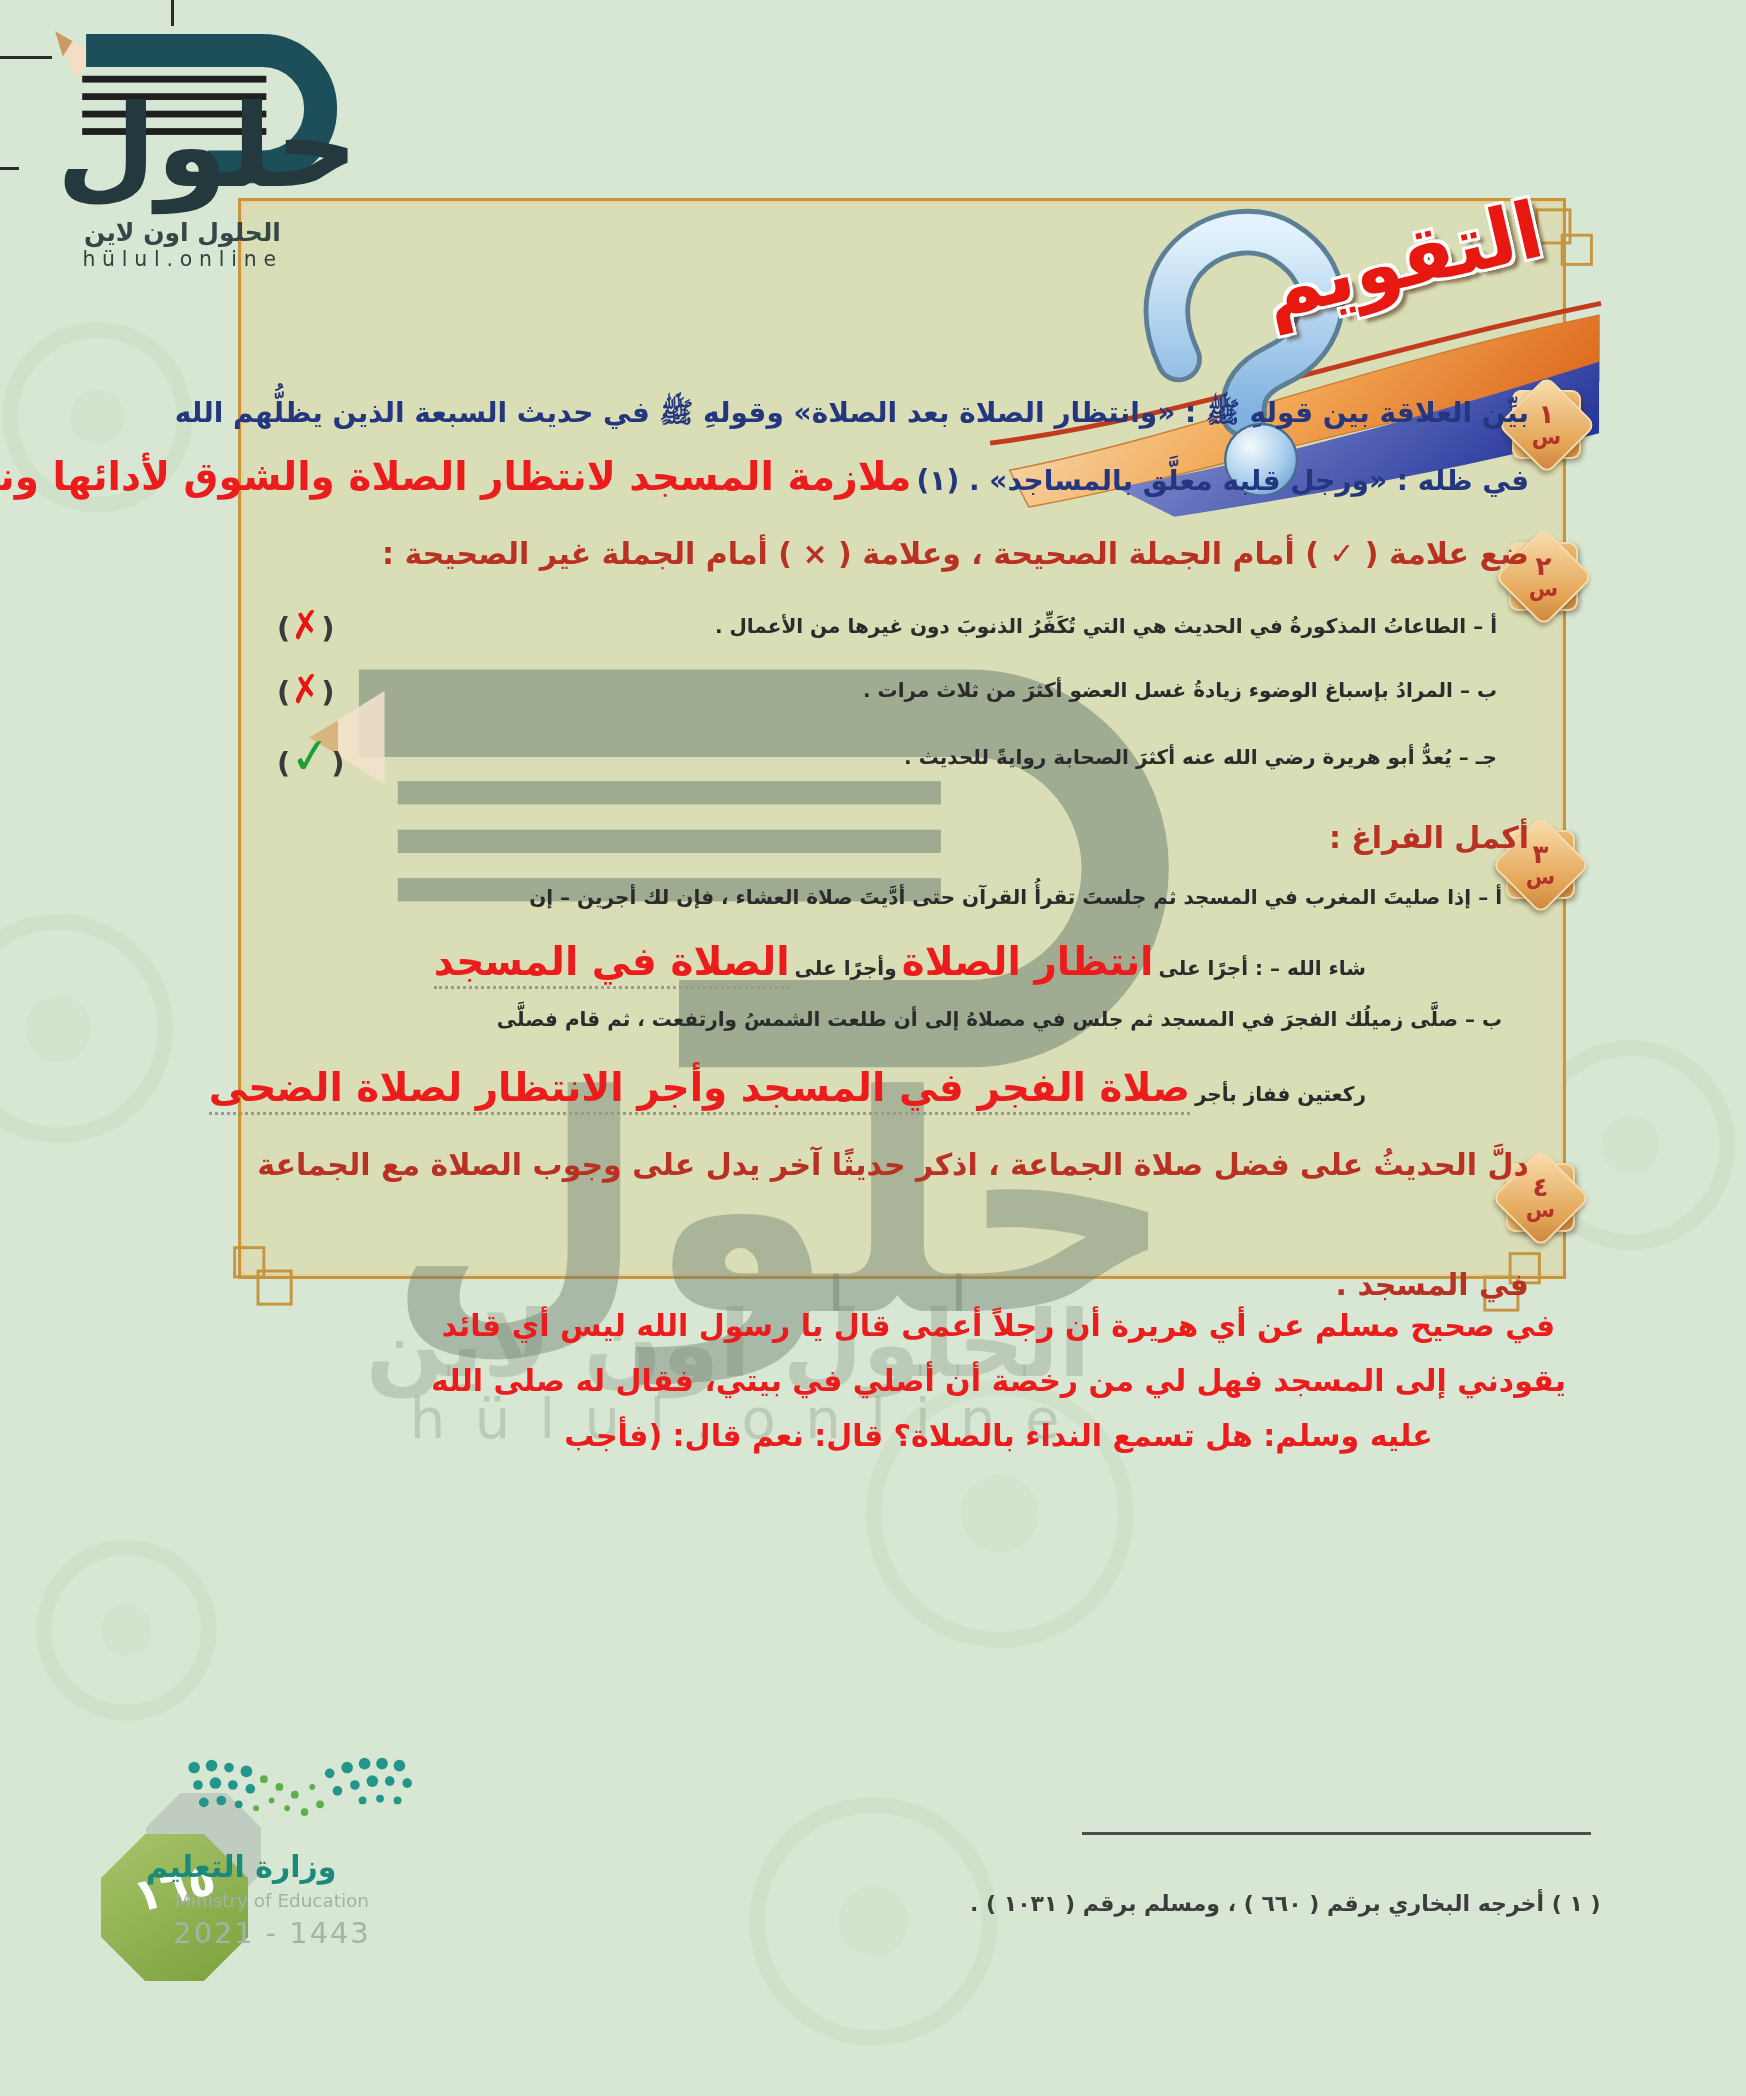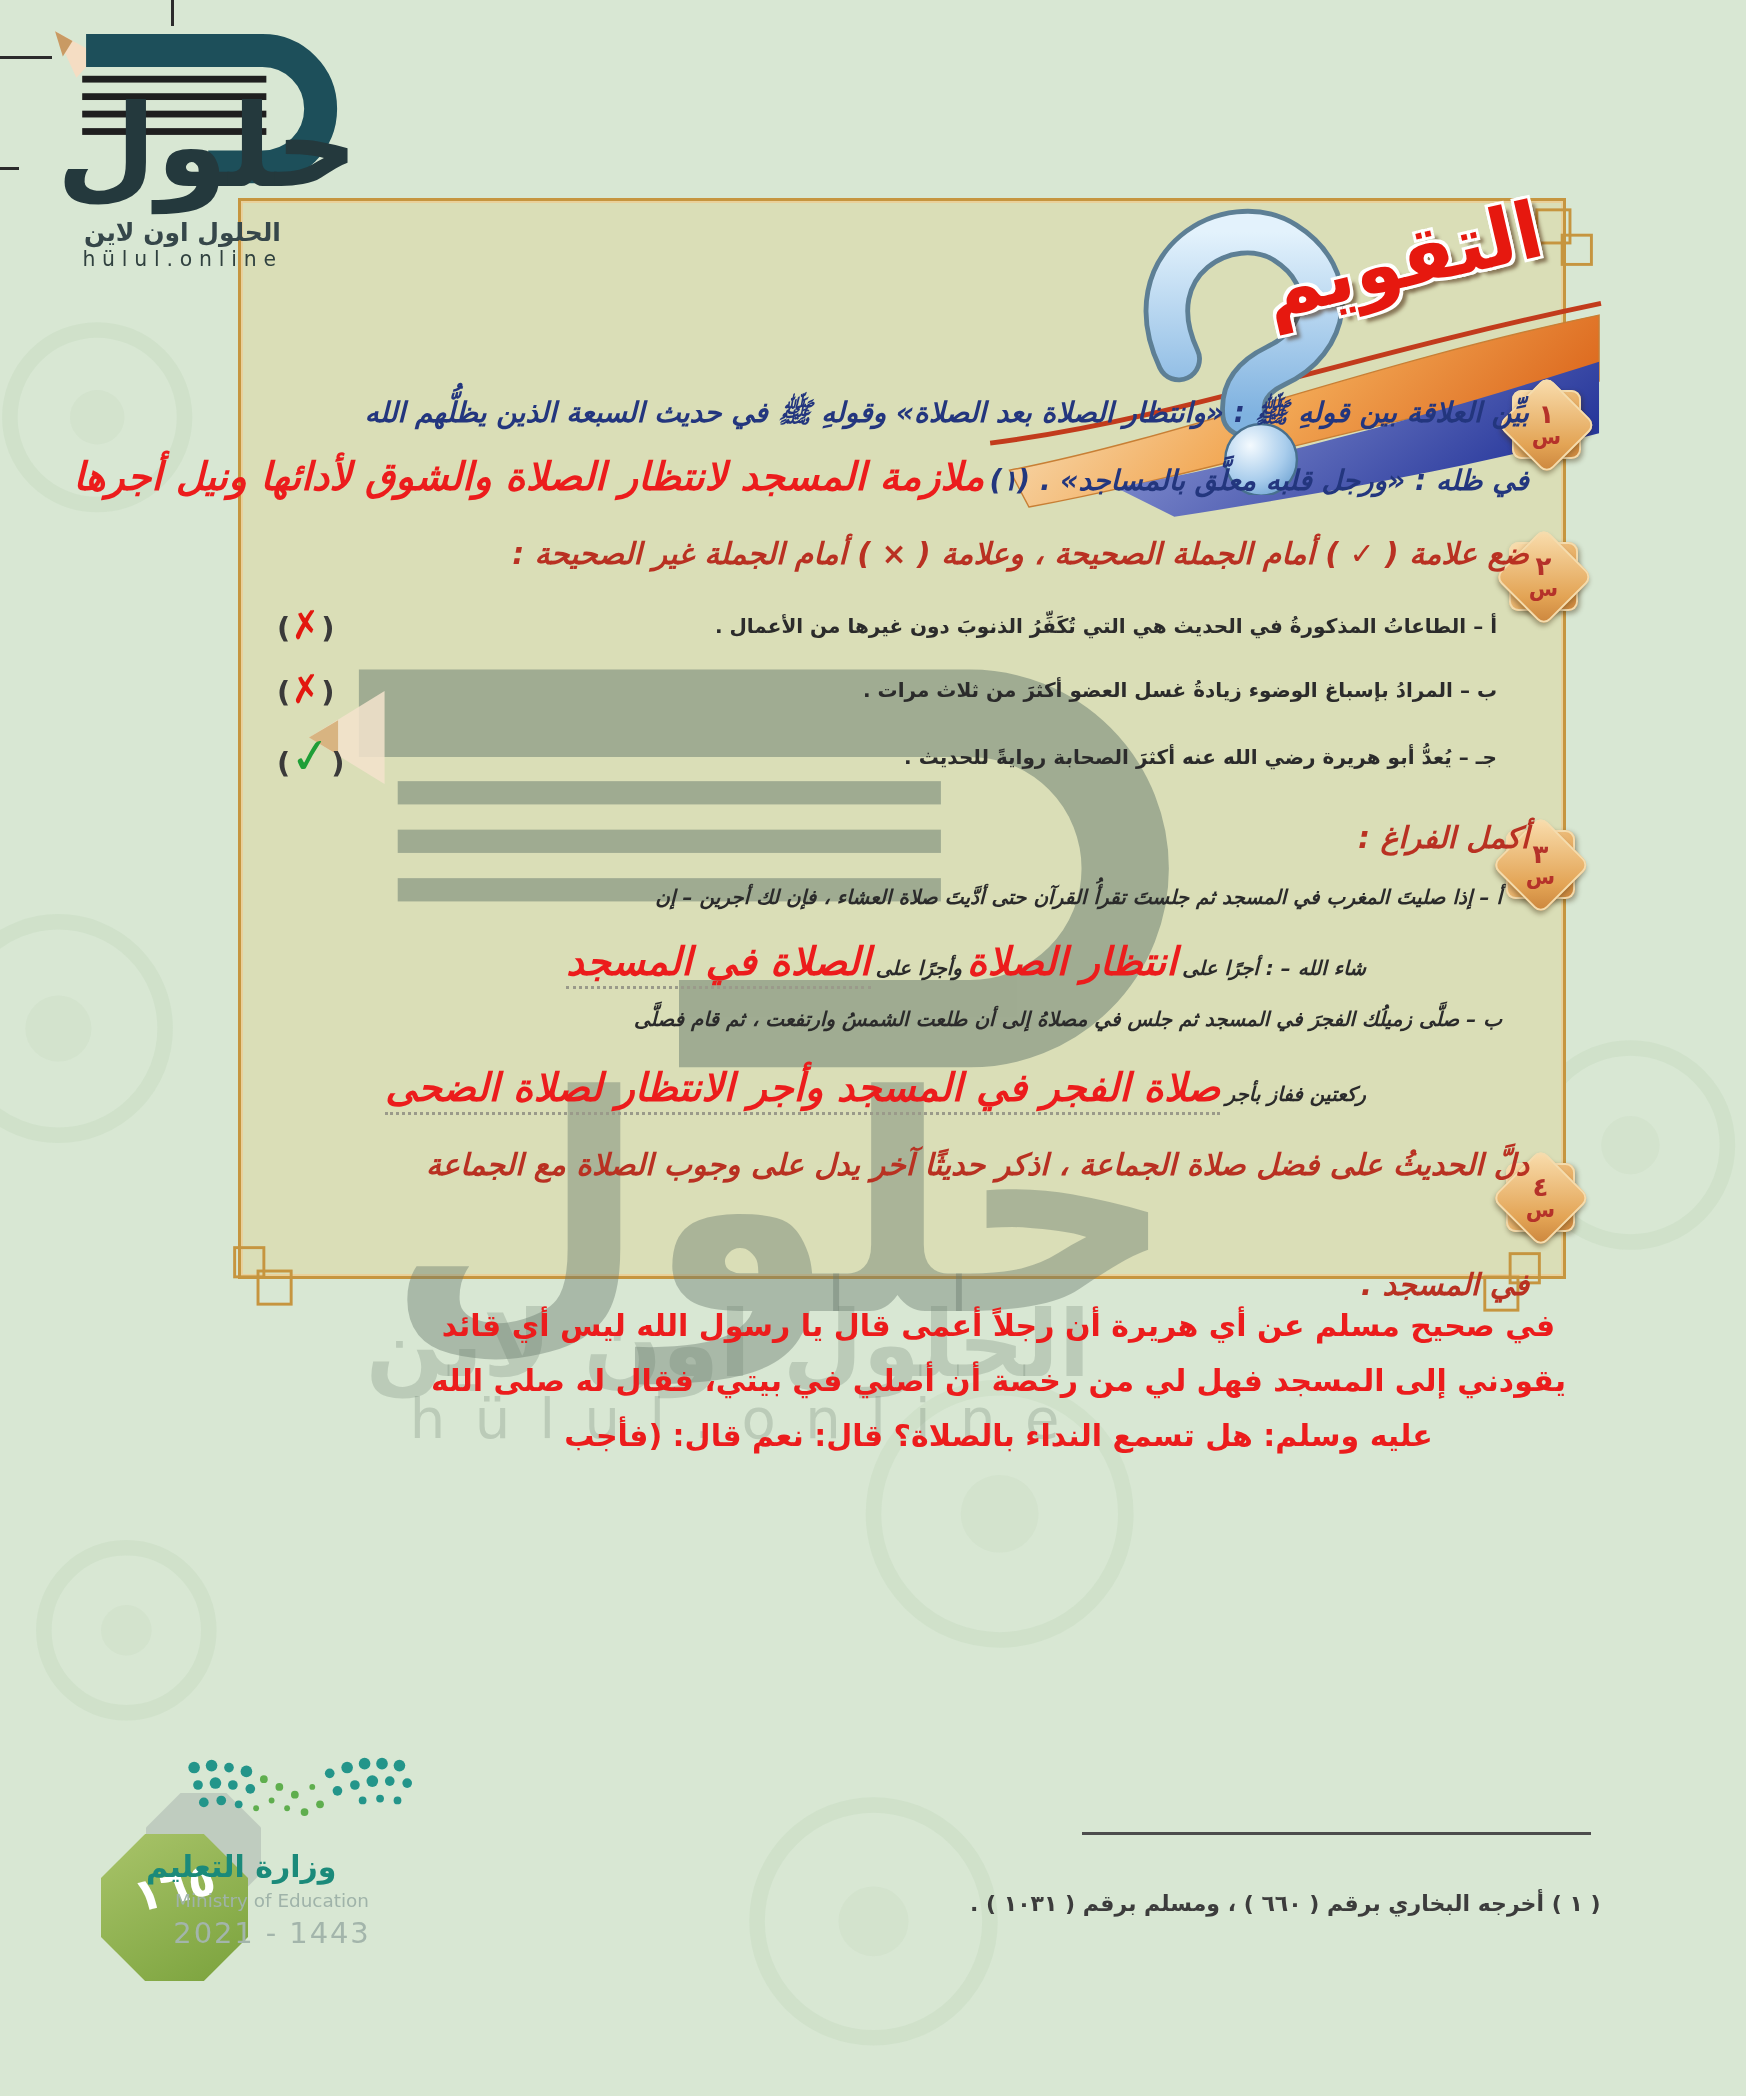--- a/index.html
+++ b/index.html
@@ -44,21 +44,21 @@
 
   
   .star{position:absolute;width:89px;height:89px;z-index:4;}
   .star::before,.star::after{content:"";position:absolute;inset:9.7px;border-radius:9.7px;
      background:linear-gradient(135deg,#fae0b2,#e3a455 70%,#c9823a);
      box-shadow:1.9px 2.9px 4.9px rgba(60,40,10,.4), inset 0 0 0 1.9px #f4dcae;}
   .star::after{transform:rotate(45deg);}
   .star .inner{position:absolute;inset:0;z-index:1;display:flex;flex-direction:column;
      align-items:center;justify-content:center;font-weight:bold;color:#b5322a;line-height:.95;}
   .star .n{font-size:26px;} .star .s{font-size:21.3px;}
-  .line{position:absolute;white-space:nowrap;direction:rtl;z-index:5;font-style:italic;}
+  .line{position:absolute;white-space:nowrap;direction:rtl;z-index:5;}
   .navy{color:#23367e;font-weight:bold;font-size:28px;}
   .redq{color:#b93122;font-weight:bold;font-size:30px;}
   .blacktxt{color:#2b2b2b;font-weight:bold;font-size:20px;}
   .ans{color:#ec1c1c;font-weight:bold;font-size:39px;}
   .ans-dot{border-bottom:3.9px dotted #9a9a8a;padding-bottom:1.9px;}
   .q2item{position:absolute;left:277px;right:286px;display:flex;direction:rtl;
      justify-content:space-between;align-items:center;z-index:5;}
   .markwrap{font-size:29px;color:#3a3a3a;font-weight:bold;white-space:nowrap;}
   .mark-x{color:#e3170f;font-size:37px;font-weight:bold;display:inline-block;transform:rotate(-8deg);}
   .mark-check{color:#1e9e37;font-size:49px;font-weight:bold;display:inline-block;transform:rotate(-6deg);}

